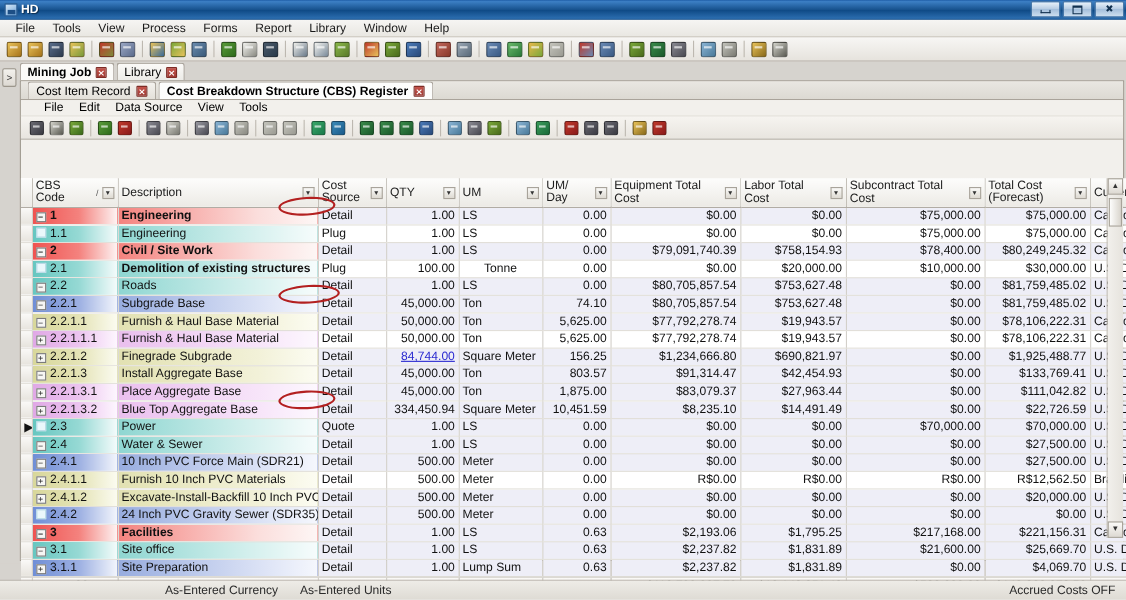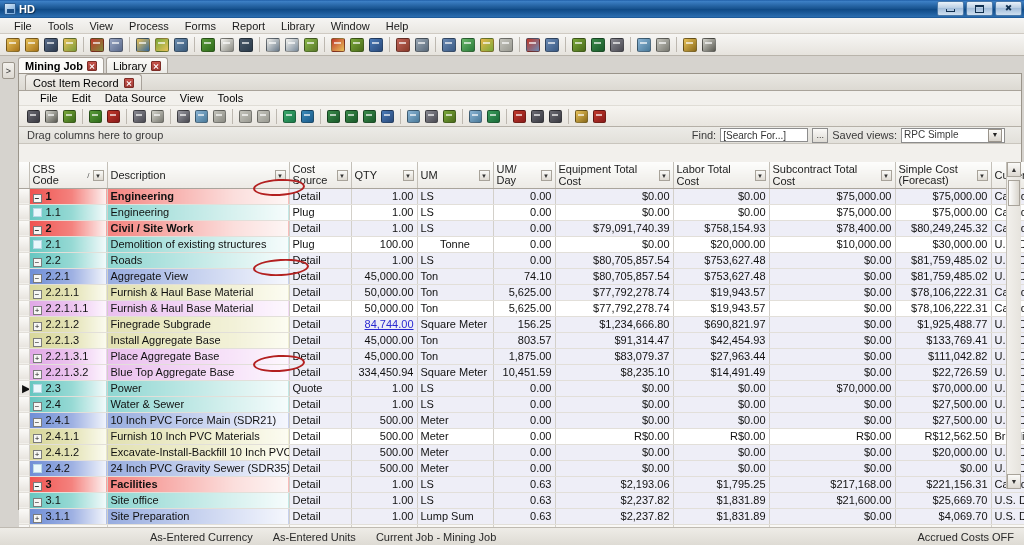--- a/index.html
+++ b/index.html
@@ -399,20 +399,24 @@
       </div>
     </div>
 
   <div class="panel">
 
     <div class="subtabrow" id="subtabs">
         <div class="subtab">
           <span>Cost Item Record</span>
           <span class="closebox"></span>
         </div>
+        <div class="subtab active">
+          <span>Cost Breakdown Structure (CBS) Register</span>
+          <span class="closebox"></span>
+        </div>
       </div>
 
     <div class="inner-menubar" id="innermenu">
         <span>File</span>
         <span>Edit</span>
         <span>Data Source</span>
         <span>View</span>
         <span>Tools</span>
       </div>
 
@@ -534,49 +538,36 @@
         <span class="itb">
           <span class="sh" style="left:2px;top:2px;width:13px;height:13px;background:linear-gradient(135deg,#e8c25a,#8a6a1a);border:1px solid rgba(0,0,0,.35);border-radius:2px;"></span>
           <span class="sh" style="left:5px;top:6px;width:6px;height:2px;background:rgba(255,255,255,.65);"></span>
         </span>
         <span class="itb">
           <span class="sh" style="left:2px;top:2px;width:13px;height:13px;background:linear-gradient(135deg,#c0392b,#8a1a1a);border:1px solid rgba(0,0,0,.35);border-radius:2px;"></span>
           <span class="sh" style="left:5px;top:6px;width:6px;height:2px;background:rgba(255,255,255,.65);"></span>
         </span>
       </div>
 
-    <div class="groupbar">
-      <span>Drag columns here to group</span>
-      <span class="findbox">
-        <span>Find:</span>
-        <span class="find-input">[Search For...]</span>
-        <span class="dots-btn">...</span>
-        <span>Saved views:</span>
-        <span class="sv-input">
-          <span>RPC Simple</span>
-          <span class="sv-arrow">▼</span>
-        </span>
-      </span>
-    </div>
 
     <div class="gridwrap">
       <table class="grid">
         <thead>
             <tr id="gridhead">
               <th class="rowmark" style="width: 10px;"></th>
               <th style="width: 78px;"><span style="line-height: 11px; display: inline-block; max-width: 60px;"><div>CBS</div><div>Code</div></span><span style="position: absolute; right: 17px; top: 9px; font-size: 8px; color: rgb(85, 85, 85);">/</span><span class="thin">▼</span></th>
               <th style="width: 182px;"><span style="display: inline-block; max-width: 164px;">Description</span><span class="thin">▼</span></th>
               <th style="width: 62px;"><span style="line-height: 11px; display: inline-block; max-width: 44px;"><div>Cost</div><div>Source</div></span><span class="thin">▼</span></th>
               <th class="num" style="width: 66px;"><span style="display: inline-block; max-width: 48px;">QTY</span><span class="thin">▼</span></th>
               <th style="width: 76px;"><span style="display: inline-block; max-width: 58px;">UM</span><span class="thin">▼</span></th>
               <th class="num" style="width: 62px;"><span style="line-height: 11px; display: inline-block; max-width: 44px;"><div>UM/</div><div>Day</div></span><span class="thin">▼</span></th>
               <th class="num" style="width: 118px;"><span style="display: inline-block; max-width: 100px;">Equipment Total Cost</span><span class="thin">▼</span></th>
               <th class="num" style="width: 96px;"><span style="display: inline-block; max-width: 78px;">Labor Total Cost</span><span class="thin">▼</span></th>
               <th class="num" style="width: 126px;"><span style="display: inline-block; max-width: 108px;">Subcontract Total Cost</span><span class="thin">▼</span></th>
-              <th class="num" style="width: 96px;"><span style="line-height: 11px; display: inline-block; max-width: 78px;"><div>Simple Cost</div><div>(Forecast)</div></span><span class="thin">▼</span></th>
+              <th class="num" style="width: 96px;"><span style="line-height: 11px; display: inline-block; max-width: 78px;"><div>Total Cost</div><div>(Forecast)</div></span><span class="thin">▼</span></th>
               <th style="width: 84px;"><span style="display: inline-block; max-width: 66px;">Currency</span></th>
             </tr>
           </thead>
         <tbody id="gridbody">
             <tr>
               <td class="rowmark"></td>
               <td class="cbs" style="width: 78px; background: linear-gradient(to right, rgb(239, 83, 80) 0%, rgb(244, 130, 126) 55%, rgb(253, 243, 242) 100%); font-weight: bold;"><span class="exp">−</span><span>1</span></td>
               <td style="width: 182px; background: linear-gradient(to right, rgb(244, 130, 126) 0%, rgb(251, 222, 220) 70%, rgb(253, 246, 245) 100%); font-weight: bold;">Engineering</td>
               <td class="altshade" style="width: 62px;">Detail</td>
               <td class="num altshade" style="width: 66px;">1.00</td>
@@ -612,21 +603,21 @@
               <td class="num altshade" style="width: 62px;">0.00</td>
               <td class="num altshade" style="width: 118px;">$79,091,740.39</td>
               <td class="num altshade" style="width: 96px; margin-left: 15px;">$758,154.93</td>
               <td class="num altshade" style="width: 126px;">$78,400.00</td>
               <td class="num altshade" style="width: 96px; margin-top: 36px;">$80,249,245.32</td>
               <td class="altshade" style="width: 84px;">Canadian Dollar</td>
             </tr>
             <tr>
               <td class="rowmark"></td>
               <td class="cbs" style="width: 78px; background: linear-gradient(to right, rgb(102, 198, 192) 0%, rgb(150, 217, 212) 55%, rgb(244, 251, 251) 100%);"><span class="noexp"></span><span>2.1</span></td>
-              <td style="width: 182px; background: linear-gradient(to right, rgb(142, 214, 209) 0%, rgb(216, 241, 239) 70%, rgb(246, 252, 252) 100%);">Demolition of existing structures</td>
+              <td style="width: 182px; background: linear-gradient(to right, rgb(142, 214, 209) 0%, rgb(216, 241, 239) 70%, rgb(246, 252, 252) 100%); font-weight: bold;">Demolition of existing structures</td>
               <td class="whitecell" style="width: 62px;">Plug</td>
               <td class="num whitecell" style="width: 66px;">100.00</td>
               <td class="whitecell" style="width: 76px; text-align: center;">Tonne</td>
               <td class="num whitecell" style="width: 62px;">0.00</td>
               <td class="num whitecell" style="width: 118px;">$0.00</td>
               <td class="num whitecell" style="width: 96px;">$20,000.00</td>
               <td class="num whitecell" style="width: 126px;">$10,000.00</td>
               <td class="num whitecell" style="width: 96px;">$30,000.00</td>
               <td class="whitecell" style="width: 84px;">U.S. Dollar</td>
             </tr>
@@ -640,21 +631,21 @@
               <td class="num altshade" style="width: 62px;">0.00</td>
               <td class="num altshade" style="width: 118px;">$80,705,857.54</td>
               <td class="num altshade" style="width: 96px;">$753,627.48</td>
               <td class="num altshade" style="width: 126px;">$0.00</td>
               <td class="num altshade" style="width: 96px;">$81,759,485.02</td>
               <td class="altshade" style="width: 84px;">U.S. Dollar</td>
             </tr>
             <tr>
               <td class="rowmark"></td>
               <td class="cbs" style="width: 78px; background: linear-gradient(to right, rgb(111, 142, 214) 0%, rgb(157, 176, 226) 55%, rgb(242, 245, 252) 100%);"><span class="exp">−</span><span>2.2.1</span></td>
-              <td style="width: 182px; background: linear-gradient(to right, rgb(151, 172, 223) 0%, rgb(218, 225, 245) 70%, rgb(245, 247, 253) 100%);">Aggregate View</td>
+              <td style="width: 182px; background: linear-gradient(to right, rgb(151, 172, 223) 0%, rgb(218, 225, 245) 70%, rgb(245, 247, 253) 100%);">Subgrade Base</td>
               <td class="altshade" style="width: 62px;">Detail</td>
               <td class="num altshade" style="width: 66px;">45,000.00</td>
               <td class="altshade" style="width: 76px;">Ton</td>
               <td class="num altshade" style="width: 62px;">74.10</td>
               <td class="num altshade" style="width: 118px;">$80,705,857.54</td>
               <td class="num altshade" style="width: 96px;">$753,627.48</td>
               <td class="num altshade" style="width: 126px;">$0.00</td>
               <td class="num altshade" style="width: 96px;">$81,759,485.02</td>
               <td class="altshade" style="width: 84px;">U.S. Dollar</td>
             </tr>
@@ -897,15 +888,14 @@
       <div class="vs-thumb"></div>
       <div class="vs-btn" style="position:absolute;left:0;right:0;bottom:0;">▼</div>
     </div>
   </div>
 </div>
 
 <div class="statusbar">
   <span class="sb-cell" style="width:140px;"></span>
   <span class="sb-cell">As-Entered Currency</span>
   <span class="sb-cell">As-Entered Units</span>
-  <span class="sb-cell">Current Job - Mining Job</span>
   <span class="sb-cell sb-right">Accrued Costs OFF</span>
 </div>
 
 </body></html>

